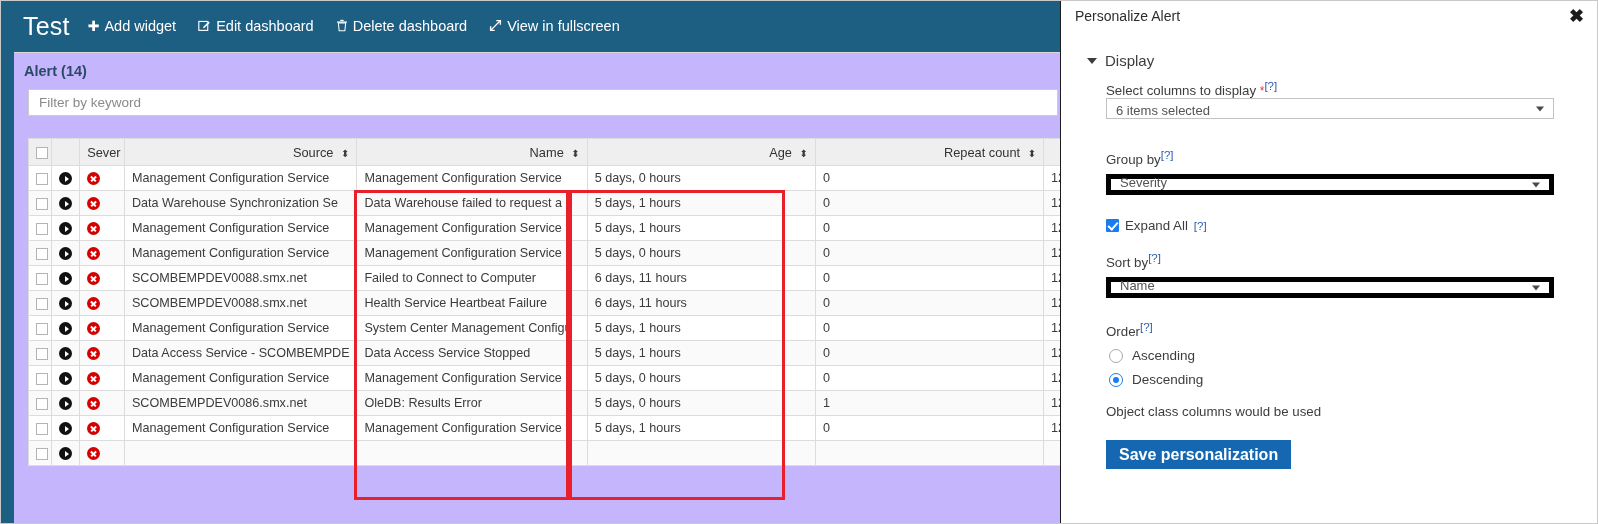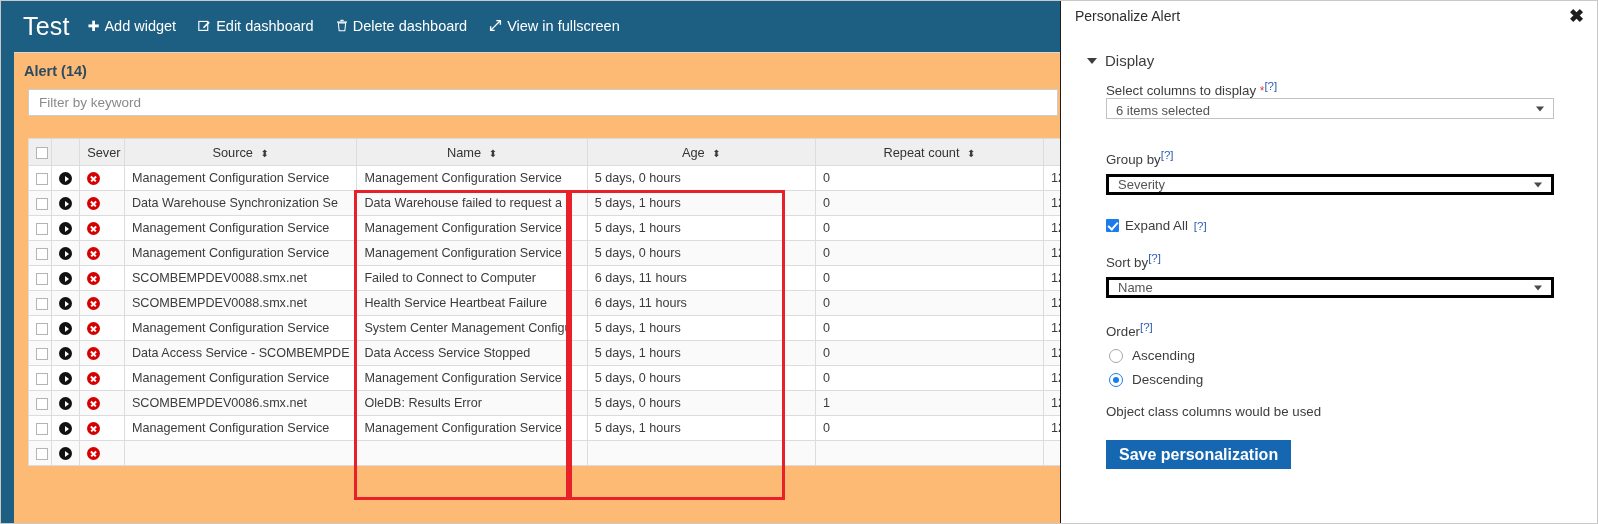--- a/index.html
+++ b/index.html
@@ -28,21 +28,21 @@
   }
   .navitem {
     color:#ffffff; font-size:14.5px; margin-right:22px;
     display:flex; align-items:center; gap:5px; white-space:nowrap;
     cursor:default;
   }
   .navicon { font-size:14px; display:inline-block; line-height:1; }
   
   #widget-card {
     position:absolute; left:14px; top:52px; width:1046px; height:472px;
-    background:#fdba74;
+    background:#c4b5fd;
     border-top:1px solid #d8d8d8;
   }
   #widget-title {
     position:absolute; left:10px; top:10px;
     font-size:14.5px; font-weight:bold; color:#2b4a63;
   }
   #filter-input {
     position:absolute; left:14px; top:36px; width:1030px; height:27px;
     border:1px solid #cccccc; background:#ffffff;
     font-family:"Liberation Sans", sans-serif; font-size:13.5px;
@@ -57,21 +57,21 @@
   table.grid { border-collapse:collapse; width:1240px; table-layout:fixed; }
   table.grid th, table.grid td {
     border:1px solid #dcdcdc;
     font-size:12.6px; color:#3b3b3b;
     padding:0 7px; height:25px;
     white-space:nowrap; overflow:hidden;
     text-align:left; font-weight:normal;
     vertical-align:middle;
   }
   table.grid thead th {
-    background:#efefef; color:#333; text-align:center; height:27px;
+    background:#efefef; color:#333; text-align:right; height:27px;
     font-size:12.8px;
   }
   table.grid thead th.left-hdr { text-align:left; }
   table.grid tbody tr:nth-child(even) td { background:#fafafa; }
   table.grid tbody tr:nth-child(odd) td { background:#ffffff; }
   .c-check { width:22px; }
   .c-exp   { width:26px; }
   .c-sev   { width:42px; }
   .c-src   { width:218px; }
   .c-name  { width:216px; }
@@ -139,21 +139,21 @@
   .sel {
     position:absolute; height:21px; border:1px solid #c3c3c3;
     background:#ffffff; font-size:13px; color:#555;
     display:flex; align-items:flex-end; padding:0 9px;
   }
   .sel .chev {
     position:absolute; right:9px; top:50%; transform:translateY(-50%);
     width:0;height:0;border-left:4.5px solid transparent;
     border-right:4.5px solid transparent;border-top:5.5px solid #4a4a4a;
   }
-  .sel.boxed { border:3px solid #000000; }
+  .sel.boxed { border:5px solid #000000; }
   .ck-blue {
     width:13px;height:13px;background:#1b7ced;display:inline-block;
     position:relative;vertical-align:middle;border-radius:1px;
   }
   .ck-blue::after{
     content:"";position:absolute;left:4px;top:1px;width:4px;height:8px;
     border:solid #fff;border-width:0 2px 2px 0;transform:rotate(42deg);
   }
   .radio {
     width:14px;height:14px;border-radius:50%;border:1px solid #a9a9a9;

